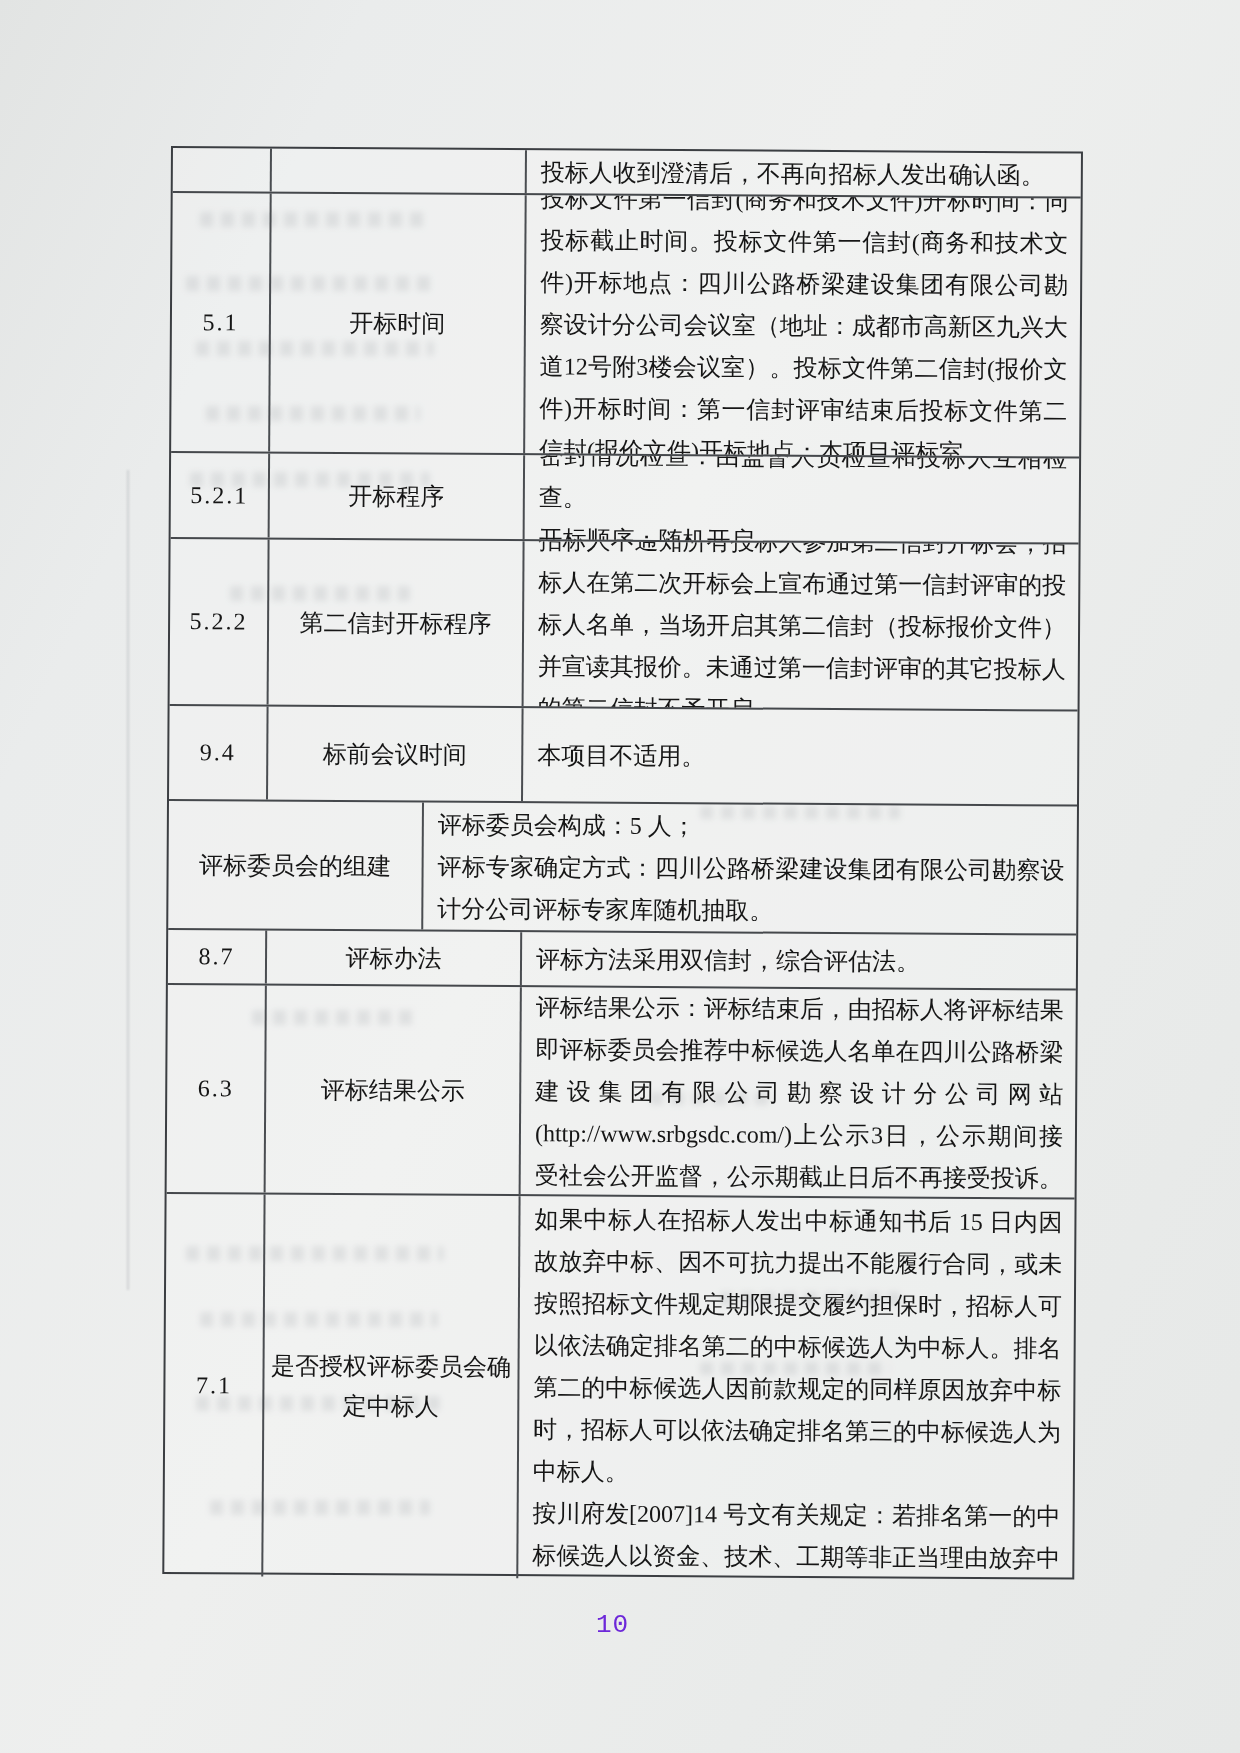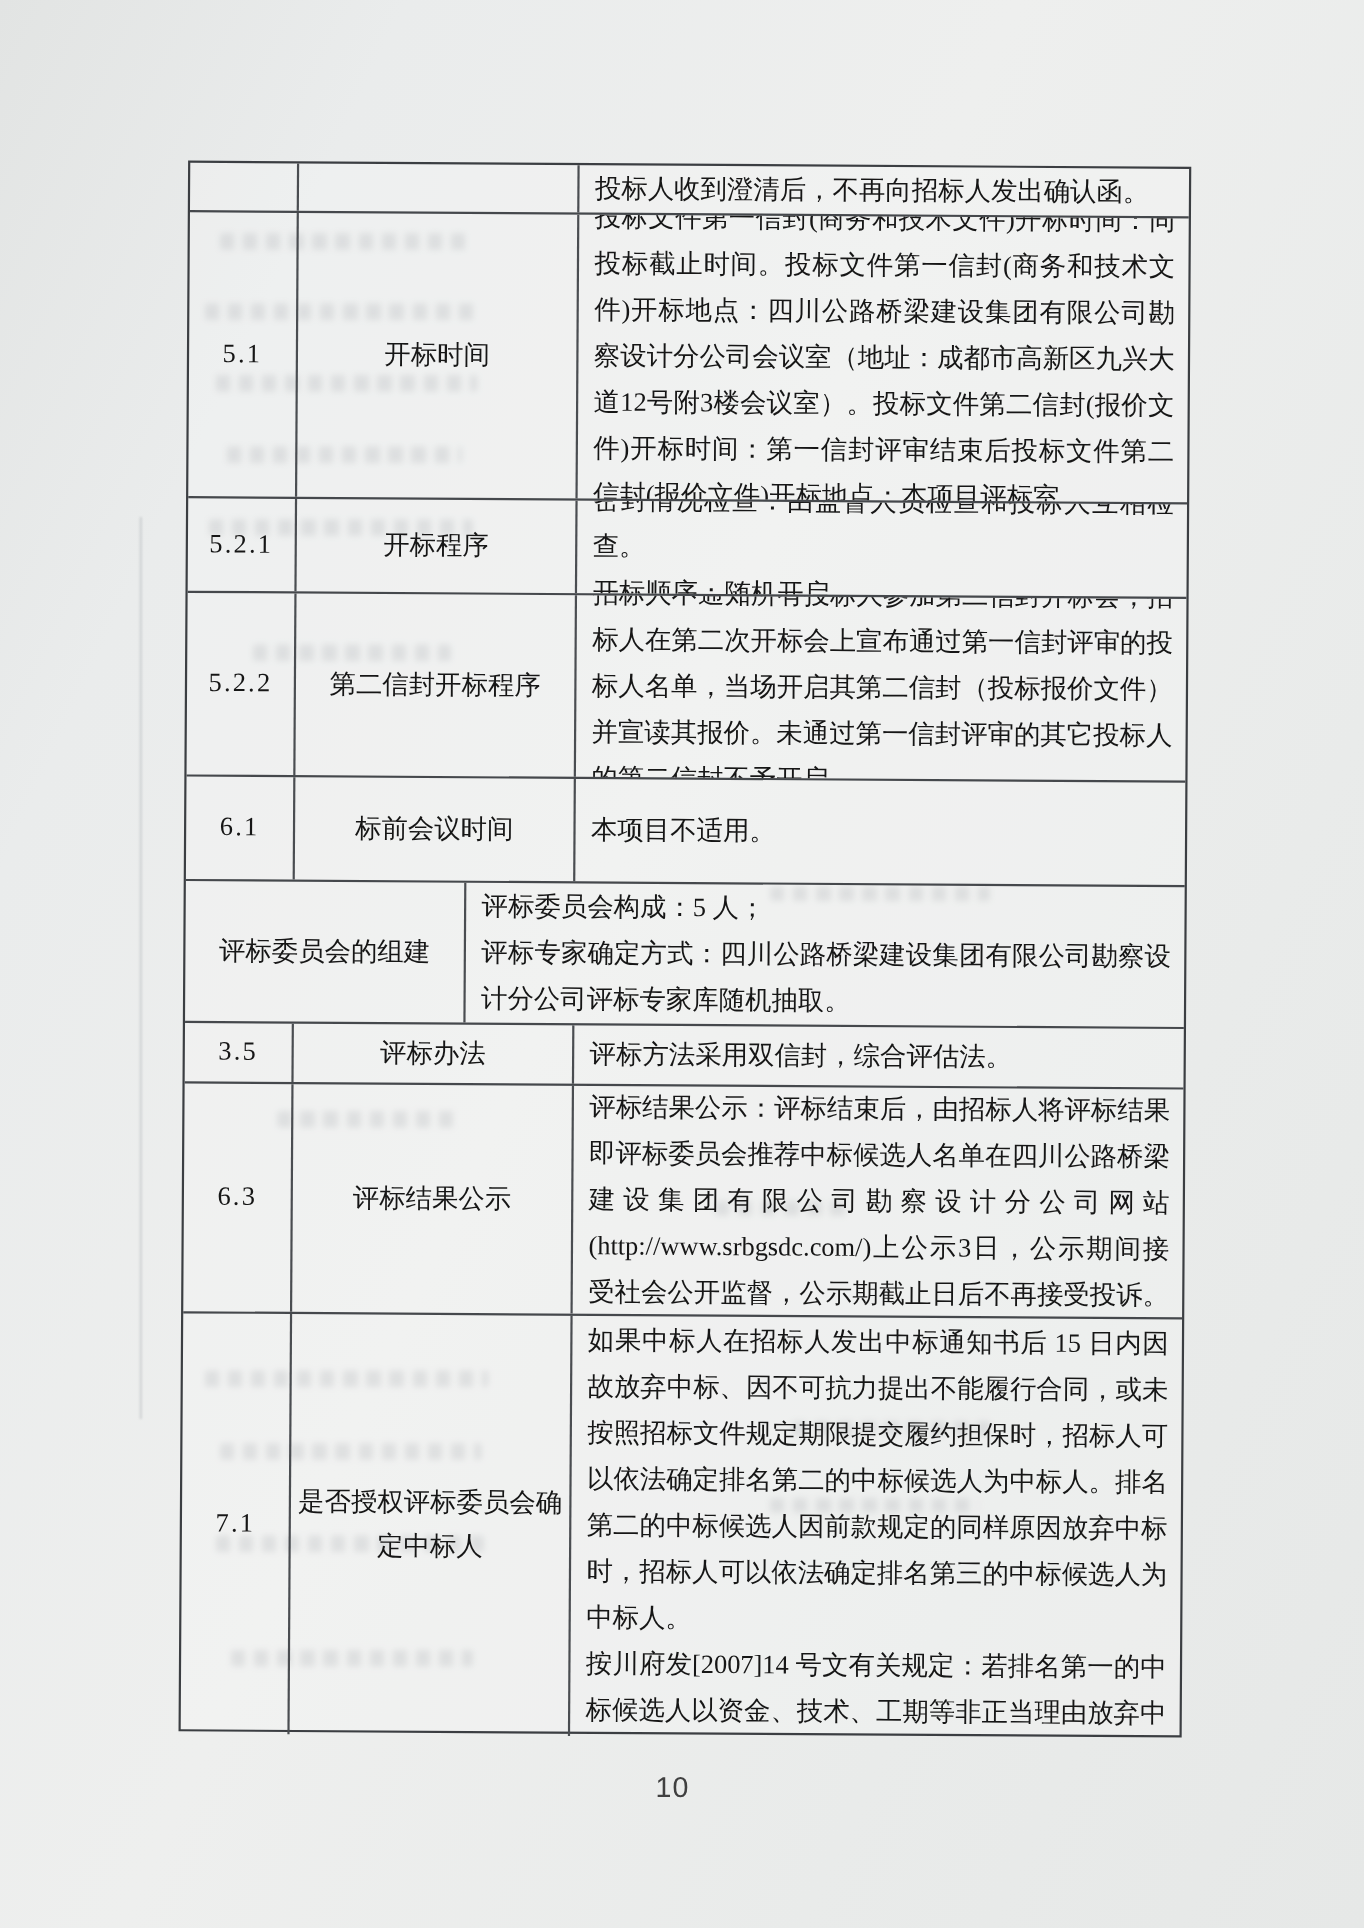--- a/index.html
+++ b/index.html
@@ -60,22 +60,22 @@
   }
   .cell.content{
     flex:1 1 auto;display:flex;flex-direction:column;justify-content:center;
     padding:2px 12px 2px 14px;font-size:24px;line-height:42px;
     text-align:justify;
   }
   .cell.content p{margin:0;}
 
   .page-number{
     position:absolute;left:596px;top:1610px;z-index:3;
-    font-family:Liberation Sans, sans-serif;
-    font-size:26px;color:#404040;letter-spacing:1px;
+    font-family:Liberation Mono, monospace;
+    font-size:26px;color:#6d28d9;letter-spacing:1px;
   }
 </style>
 </head>
 <body>
 
 <div class="page">
 
   <div class="ghosts">
     <div class="ghost g1"></div>
     <div class="ghost g2"></div>
@@ -120,35 +120,35 @@
           </div>
         </div>
         <div class="trow" style="height: 167px;">
           <div class="cell num">5.2.2</div>
           <div class="cell label">第二信封开标程序</div>
           <div class="cell content">
             <p>招标人不通知所有投标人参加第二信封开标会，招标人在第二次开标会上宣布通过第一信封评审的投标人名单，当场开启其第二信封（投标报价文件）并宣读其报价。未通过第一信封评审的其它投标人的第二信封不予开启。</p>
           </div>
         </div>
         <div class="trow" style="height: 95px;">
-          <div class="cell num">6.1</div>
+          <div class="cell num">9.4</div>
           <div class="cell label">标前会议时间</div>
           <div class="cell content">
             <p>本项目不适用。</p>
           </div>
         </div>
         <div class="trow" style="height: 129px;">
           <div class="cell label">评标委员会的组建</div>
           <div class="cell content">
             <p>评标委员会构成：5 人；</p>
             <p>评标专家确定方式：四川公路桥梁建设集团有限公司勘察设计分公司评标专家库随机抽取。</p>
           </div>
         </div>
         <div class="trow" style="height: 55px;">
-          <div class="cell num">3.5</div>
+          <div class="cell num">8.7</div>
           <div class="cell label">评标办法</div>
           <div class="cell content">
             <p>评标方法采用双信封，综合评估法。</p>
           </div>
         </div>
         <div class="trow" style="height: 209px;">
           <div class="cell num">6.3</div>
           <div class="cell label">评标结果公示</div>
           <div class="cell content">
             <p>评标结果公示：评标结束后，由招标人将评标结果即评标委员会推荐中标候选人名单在四川公路桥梁建设集团有限公司勘察设计分公司网站(http://www.srbgsdc.com/)上公示3日，公示期间接受社会公开监督，公示期截止日后不再接受投诉。</p>

